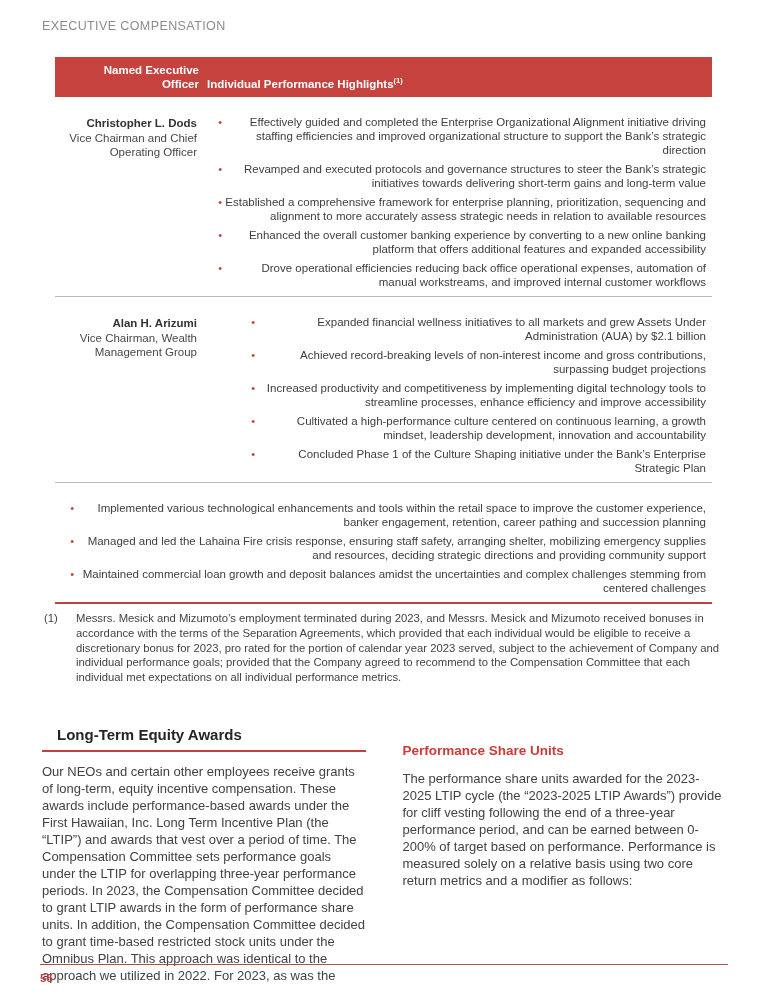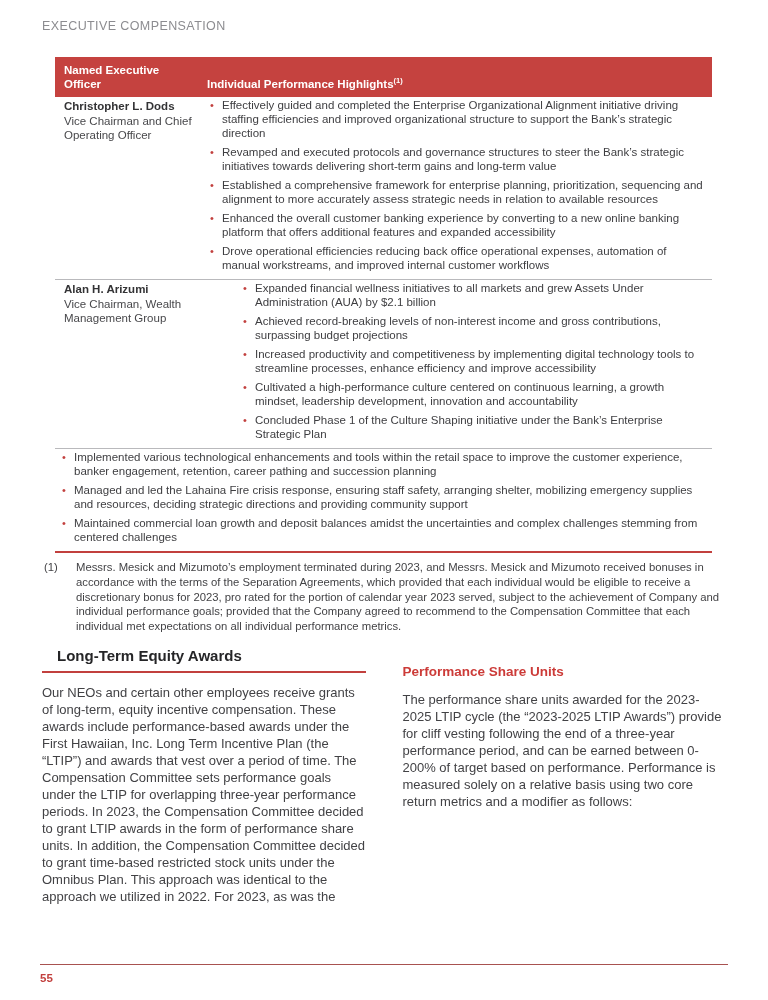--- a/index.html
+++ b/index.html
@@ -20,34 +20,35 @@
     letter-spacing: 0.4px;
     color: #8c8c90;
     padding-right: 2px;
   }
 
   
   .neo-table {
     margin: 24px 0 0 13px;
     width: 657px;
     border-bottom: 2px solid #c2403e;
+    text-align: right;
   }
   .tbl-header {
     display: flex;
     background: #c5423f;
     color: #ffffff;
     font-weight: bold;
     font-size: 11.5px;
     line-height: 14px;
   }
   .tbl-header .hc1 { width: 148px; padding: 6px 4px 6px 9px; }
   .tbl-header .hc2 { flex: 1; padding: 6px 8px 6px 4px; display: flex; align-items: flex-end; }
   sup.fn-ref { font-size: 7.5px; vertical-align: super; line-height: 0; }
 
-  .tbl-row { display: flex; padding: 1px 0 2px 0; }
+  .tbl-row { display: flex; padding: 18px 0 2px 0; }
   .tbl-row + .tbl-row { border-top: 1px solid #b9b9bc; gap: 33px; }
   .name-cell {
     width: 148px;
     padding: 1px 6px 0 9px;
     font-size: 11.5px;
     line-height: 14.5px;
   }
   .neo-name { font-weight: bold; color: #333335; }
   .neo-title { color: #48484b; }
   .bullets-cell { flex: 1; padding: 0 6px 0 4px; }
@@ -77,21 +78,21 @@
   .footnote .fn-marker { flex: 0 0 22px; padding-left: 2px; }
   .footnote .fn-text { flex: 1; padding-left: 12px; }
 
   
   .columns {
     display: flex;
     margin-top: 13px;
     gap: 37px;
     width: 684px;
   }
-  .col { flex: 1; font-size: 13px; line-height: 17px; color: #424245; }
+  .col { flex: 1; font-size: 13px; line-height: 17px; color: #424245; margin-top: 28px; }
   .section-heading {
     font-size: 15px;
     font-weight: bold;
     color: #252527;
     padding: 0 0 7px 15px;
     border-bottom: 2px solid #c2403e;
     margin-bottom: 11px;
   }
   .subsection-heading {
     font-size: 13.5px;

